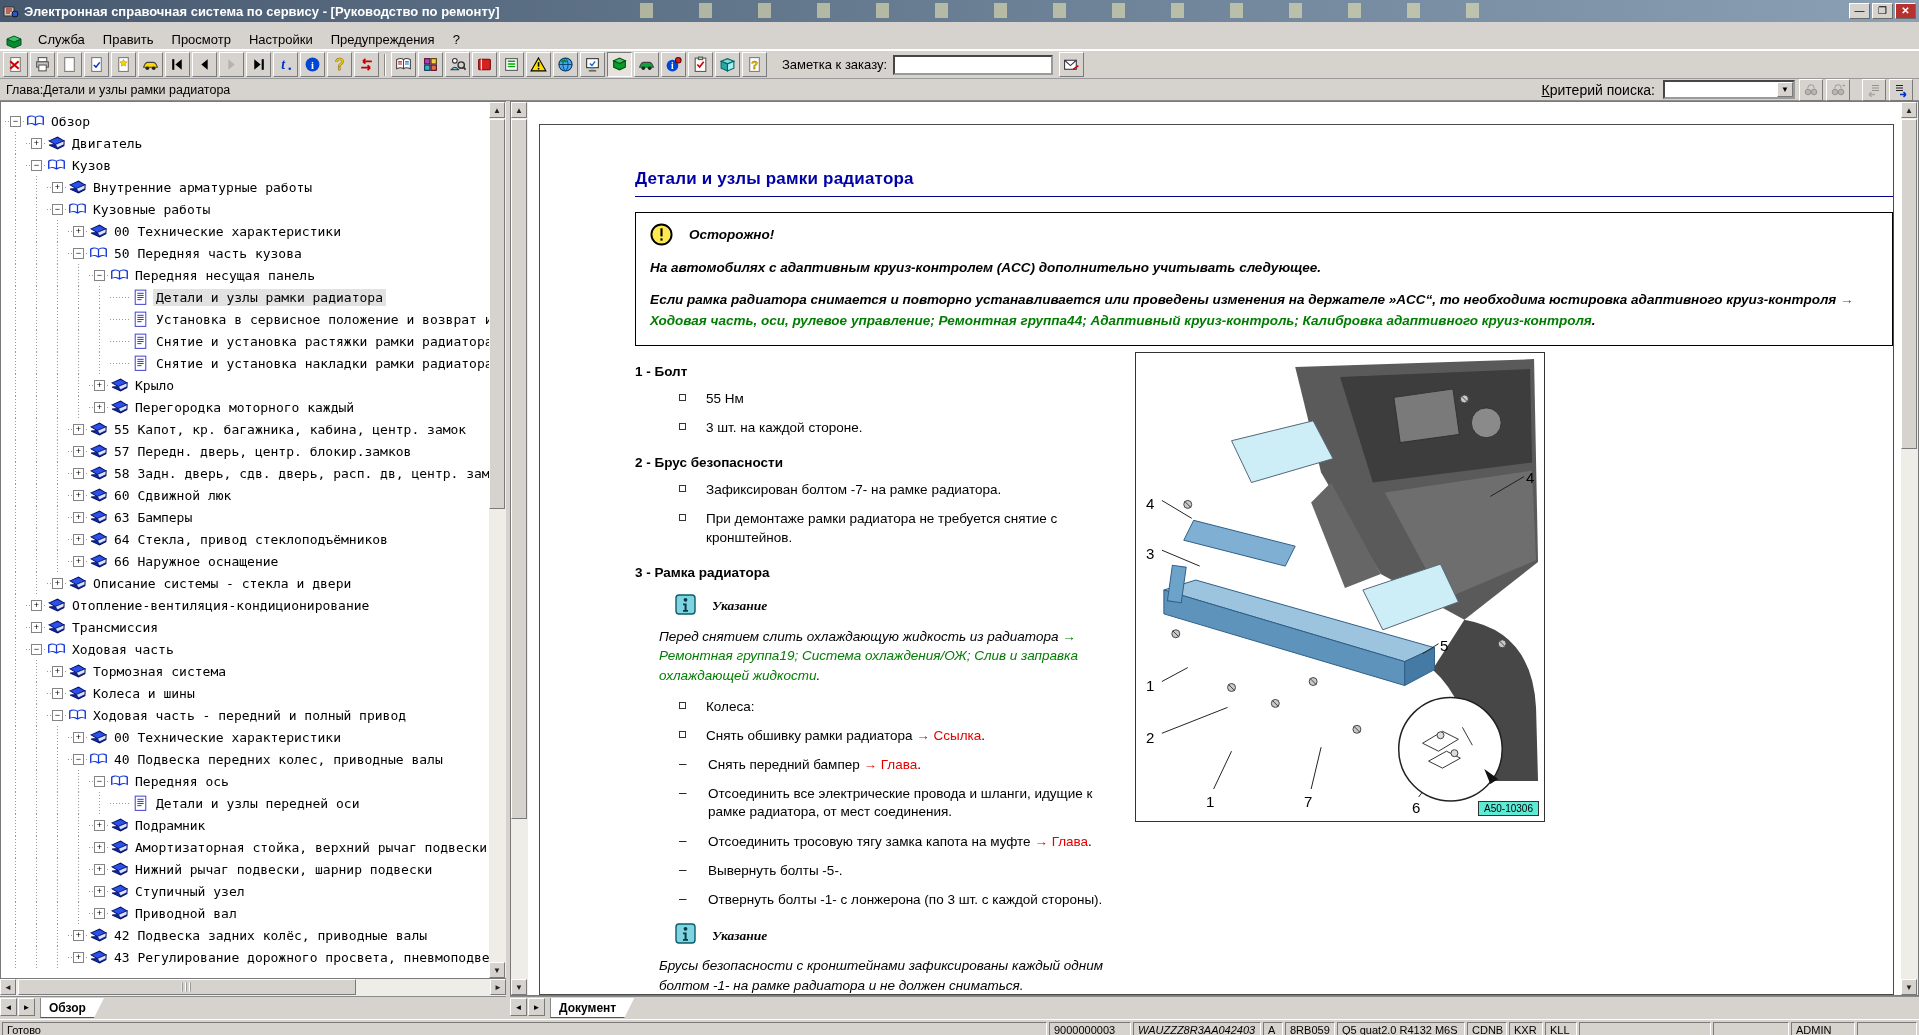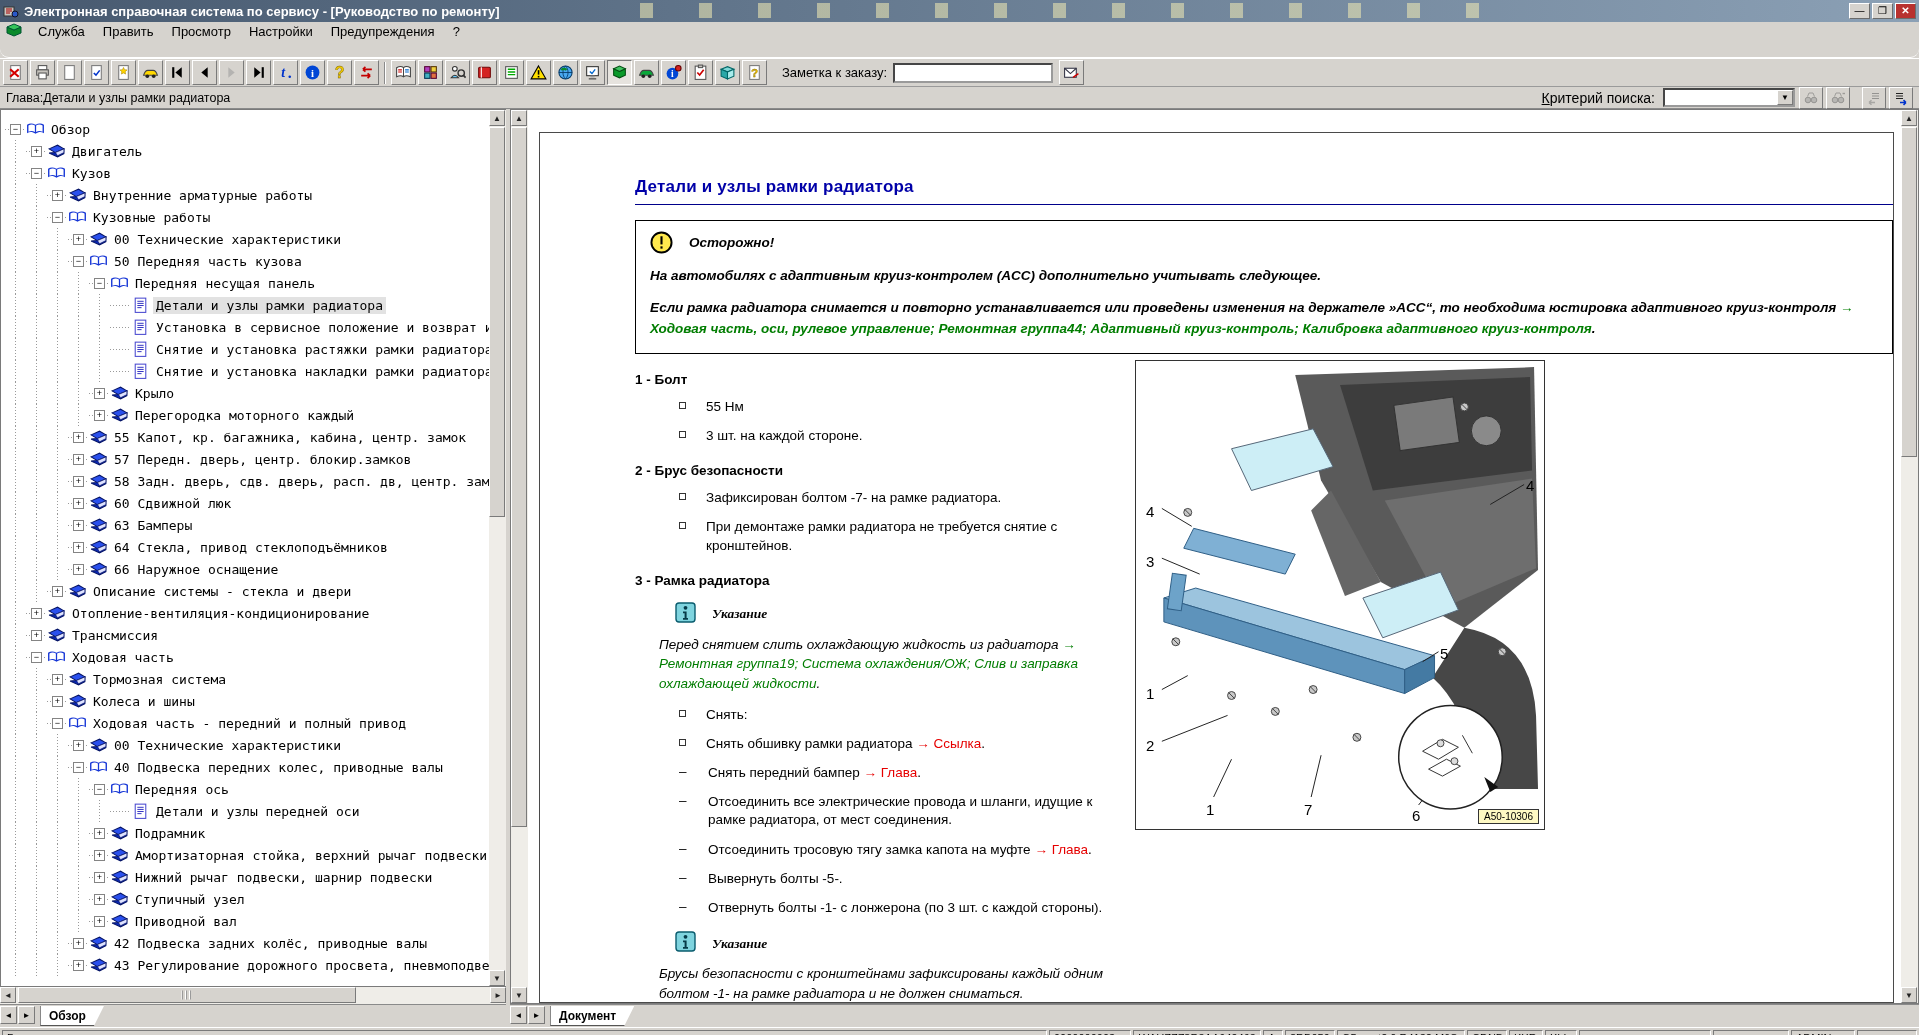--- a/index.html
+++ b/index.html
@@ -12,21 +12,21 @@
   #app-icon { width:16px; height:16px; margin-right:5px; }
   #title-text { color:#fff; font-size:13px; font-weight:bold; white-space:nowrap; }
   #ghost-icons { position:absolute; left:640px; top:3px; width:840px; height:15px; opacity:.55;
     background:repeating-linear-gradient(90deg, #f3ecb4 0 13px, rgba(0,0,0,0) 13px 59px); }
   #win-buttons { margin-left:auto; display:flex; gap:2px; }
   .winbtn { width:21px; height:16px; font-size:10px; line-height:13px; text-align:center;
     border:1px solid; border-color:#fff #6b6b6b #6b6b6b #fff; background:#d6d3ce; color:#000; }
   .winbtn.close { background:#b8312f; color:#fff; font-weight:bold; }
 
   
-  #menubar { height:36px; display:flex; align-items:flex-start; padding-left:3px; border-bottom:1px solid #fff;border-radius:9px; }
+  #menubar { height:28px; display:flex; align-items:flex-end; padding-left:3px; border-bottom:1px solid #fff; }
   #menubar .menu-item { font-size:13px; padding:2px 9px; color:#000; }
   #menu-doc-icon { width:18px; height:15px; margin:0 6px 0 2px; }
 
   
   #toolbar { height:29px; display:flex; align-items:center; padding-left:2px;
     border-top:1px solid #fff; border-bottom:1px solid #9a9a9a; }
   .tbtn { width:25px; height:25px; margin:0 1px; display:flex; align-items:center; justify-content:center;
     border:1px solid; border-color:#fff #7a7a7a #7a7a7a #fff; background:#d6d3ce; }
   .tbtn svg { width:17px; height:17px; }
   .tbtn.pressed { border-color:#7a7a7a #fff #fff #7a7a7a; background:#e6e3de; }
@@ -121,21 +121,21 @@
   .d-bullet .b-text { margin-left:20px; width:408px; }
   .d-note { display:flex; align-items:center; margin:14px 0 8px 40px;font-family:Liberation Serif, serif; }
   .d-note svg { width:21px; height:21px; }
   .d-note .n-label { font-size:13.5px; font-weight:bold; font-style:italic; margin-left:16px; }
   .d-notetext { font-size:13.5px; font-style:italic; line-height:1.45; margin:6px 0 12px 24px; width:470px; }
 
   #figure { position:absolute; left:500px; top:-12px; width:410px; height:470px;
     border:1px solid #333; background:#fff; }
   #fig-callouts span { position:absolute; font-size:15px; color:#000; }
   #fig-label { position:absolute; right:5px; bottom:5px; border:1px solid #333;
-    font-size:10px; padding:1px 5px; background:#fef9c3; }
+    font-size:10px; padding:1px 5px; background:#5eead4; }
 
   
   #statusbar { height:22px; display:flex; align-items:center; gap:2px; padding:2px 2px;
     border-top:1px solid #fff; }
   .scell { height:17px; font-size:11px; line-height:15px; padding:0 4px; color:#000;
     border:1px solid; border-color:#7a7a7a #fff #fff #7a7a7a; background:#d6d3ce;
     overflow:hidden; white-space:nowrap; flex:none; }
   #scell-ready { flex:1; }
 </style>
 </head>
@@ -1096,21 +1096,21 @@
                   <span><svg viewBox="0 0 21 21">
                       <rect x="1" y="1" width="19" height="19" rx="3" fill="#7fd4df" stroke="#0a5c6e" stroke-width="1.4"></rect>
                       <circle cx="10.5" cy="5.8" r="1.9" fill="#063b49"></circle>
                       <path d="M8 9.5h3.6V16H13v1.8H8V16h1.6v-4.7H8z" fill="#063b49"></path>
                     </svg></span>
                   <span class="n-label">Указание</span>
                 </div>
                 <div class="d-notetext"><span>Перед снятием слить охлаждающую жидкость из радиатора </span><span class="green">→ Ремонтная группа19; Система охлаждения/ОЖ; Слив и заправка охлаждающей жидкости</span><span>.</span></div>
                 <div class="d-bullet">
                   <span class="g-sq"></span>
-                  <span class="b-text"><span>Снять:</span></span>
+                  <span class="b-text"><span>Колеса:</span></span>
                 </div>
                 <div class="d-bullet">
                   <span class="g-sq"></span>
                   <span class="b-text"><span>Снять обшивку рамки радиатора </span><span class="red">→ Ссылка</span><span>.</span></span>
                 </div>
                 <div class="d-bullet">
                   <span class="g-dash">–</span>
                   <span class="b-text"><span>Снять передний бампер </span><span class="red">→ Глава</span><span>.</span></span>
                 </div>
                 <div class="d-bullet">

